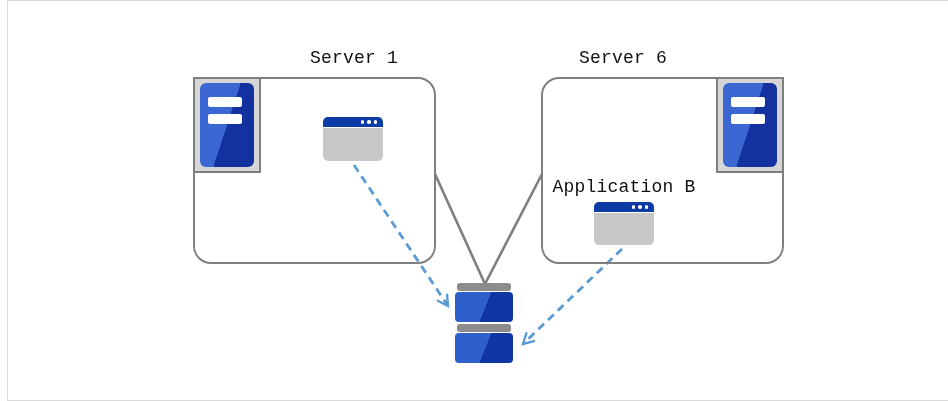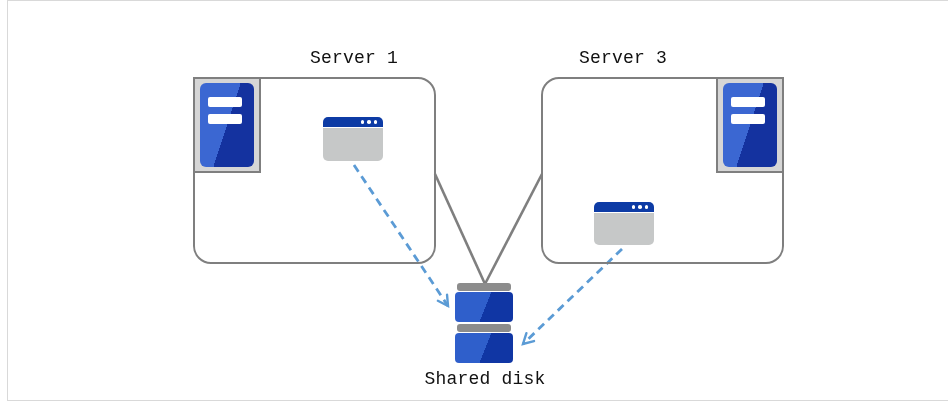--- a/index.html
+++ b/index.html
@@ -180,38 +180,38 @@
   </div>
   <div class="app-icon appA">
     <div class="app-titlebar">
       <span class="app-dot"></span>
       <span class="app-dot"></span>
       <span class="app-dot"></span>
     </div>
     <div class="app-body"></div>
   </div>
 
-  <div class="node-label lbl-server2">Server 3</div>
+  <div class="node-label lbl-server2">Server 6</div>
   <div class="server-box box2"></div>
   <div class="server-icon icon2">
     <div class="tower">
       <div class="slot s1"></div>
       <div class="slot s2"></div>
     </div>
   </div>
+  <div class="node-label lbl-appB">Application B</div>
   <div class="app-icon appB">
     <div class="app-titlebar">
       <span class="app-dot"></span>
       <span class="app-dot"></span>
       <span class="app-dot"></span>
     </div>
     <div class="app-body"></div>
   </div>
 
   <div class="disk">
     <div class="disk-bar b1"></div>
     <div class="disk-body d1"></div>
     <div class="disk-bar b2"></div>
     <div class="disk-body d2"></div>
   </div>
-  <div class="node-label lbl-disk">Shared disk</div>
 
 </div>
 
 </body></html>

